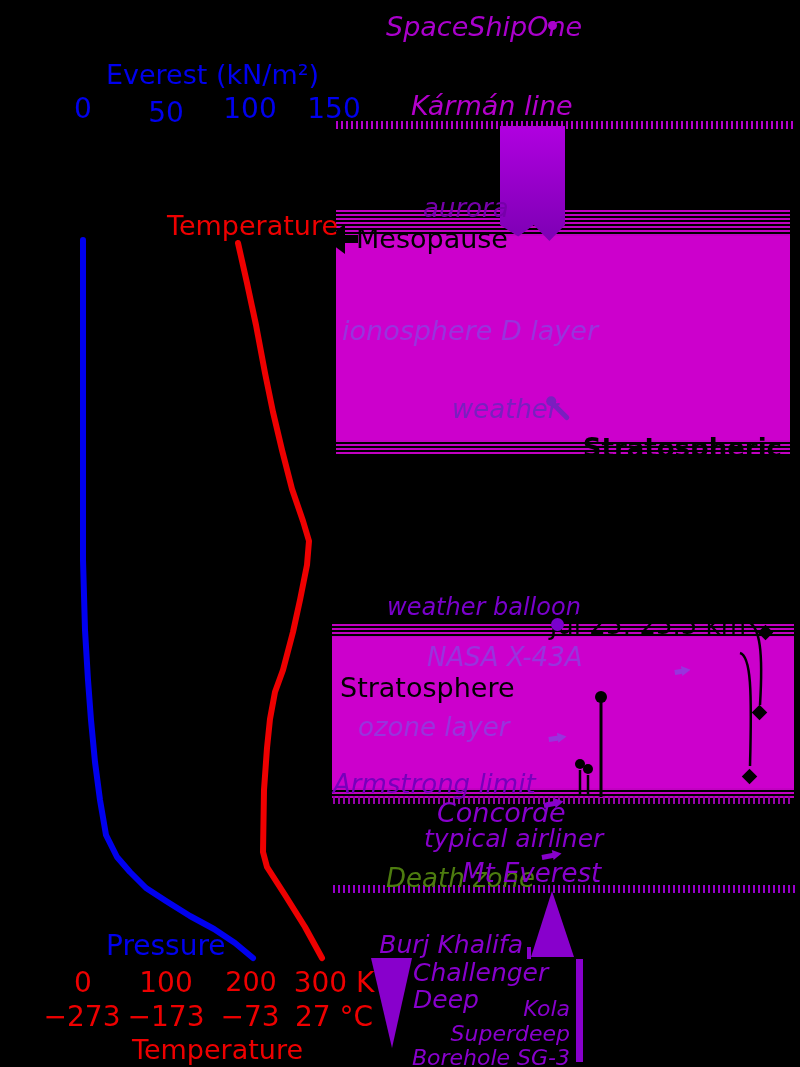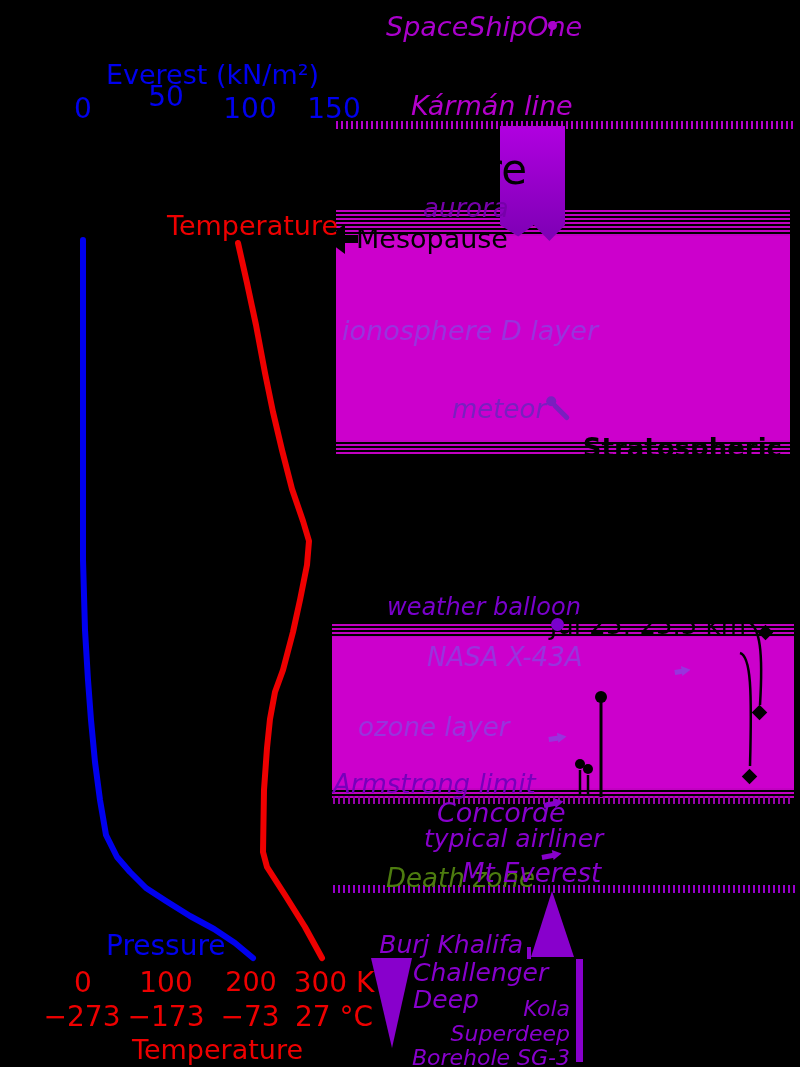--- a/index.html
+++ b/index.html
@@ -50,41 +50,40 @@
     <polyline fill="none" stroke-width="6" stroke-linejoin="round" stroke-linecap="round" points="238,243 247,283 256,325 265,373 273,412 282,450 292,489 303,521 309,541 307,565 300,600 293,632 283,670 275,692 270,719 267,748 264,790 263,852 267,867 285,895 305,927 322,958" stroke="#ee0000"></polyline>
     <path d="M746,621 C761,624 763,655 760,705" fill="none" stroke="#000" stroke-width="2.5"></path>
     <path d="M740,653 C751,656 752,690 750,766" fill="none" stroke="#000" stroke-width="2.5"></path>
     <line x1="601" y1="700" x2="601" y2="797" stroke="#000" stroke-width="3"></line>
     <line x1="580" y1="770" x2="580" y2="795" stroke="#000" stroke-width="2.5"></line>
     <line x1="588" y1="775" x2="588" y2="795" stroke="#000" stroke-width="2.5"></line>
   </svg>
 
   <div class="lbl ctr" style="left:105px;top:59px;width:215px;font-size:27px;color:#0000ee;">Everest (kN/m²)</div>
   <div class="lbl ctr" style="left:43px;top:92px;width:80px;font-size:28px;color:#0000ee;">0</div>
-  <div class="lbl ctr" style="left:126px;top:80px;width:80px;font-size:28px;color:#0000ee;">50</div>
+  <div class="lbl ctr" style="left:126px;top:96px;width:80px;font-size:28px;color:#0000ee;">50</div>
   <div class="lbl ctr" style="left:210px;top:92px;width:80px;font-size:28px;color:#0000ee;">100</div>
   <div class="lbl ctr" style="left:294px;top:92px;width:80px;font-size:28px;color:#0000ee;">150</div>
 
   <div class="lbl it" style="left:386px;top:11px;font-size:27px;color:#aa00cc;font-style:italic;">SpaceShipOne</div>
   <div class="dot" style="left:548px;top:21px;width:9px;height:9px;background:#aa00cc;"></div>
 
   <div class="lbl it" style="left:411px;top:90px;font-size:27px;color:#b400cc;">Kármán line</div>
 
-  <div class="lbl" style="right:273px;top:145px;font-size:42px;color:#000;">Thermosphere</div>
 
   <div class="lbl it" style="left:423px;top:193px;font-size:26px;color:#7700aa;">aurora</div>
 
   <div class="abs" style="left:325px;top:224px;width:0;height:0;z-index:4;
               border-top:15px solid transparent;border-bottom:15px solid transparent;border-right:20px solid #000;"></div>
   <div class="abs" style="left:341px;top:235px;width:17px;height:8px;background:#000;z-index:4;"></div>
   <div class="lbl" style="left:356px;top:223px;font-size:27px;color:#000;">Mesopause</div>
 
   <div class="lbl it" style="left:342px;top:315px;font-size:27px;color:#9933dd;">ionosphere D layer</div>
 
-  <div class="lbl it" style="left:452px;top:394px;font-size:26px;color:#7a1fbf;">meteor</div>
+  <div class="lbl it" style="left:452px;top:394px;font-size:26px;color:#7a1fbf;">weather</div>
   <div class="abs" style="left:543px;top:396px;width:32px;height:26px;z-index:4;transform:rotate(45deg);">
     <div style="position:absolute;left:0;top:8px;width:10px;height:10px;border-radius:50%;background:#7a1fbf;"></div>
     <div style="position:absolute;left:8px;top:10.5px;width:22px;height:5px;background:#7a1fbf;border-radius:3px;"></div>
   </div>
 
   <div class="lbl" style="right:18px;top:433px;font-size:26px;font-weight:bold;color:#000;">Stratospheric</div>
 
   <div class="lbl it" style="left:387px;top:593px;font-size:24px;color:#7a00cc;">weather balloon</div>
   <div class="dot" style="left:551px;top:618px;width:13px;height:13px;background:#7a00cc;"></div>
 
@@ -97,20 +96,21 @@
   <div class="dot" style="left:595px;top:691px;width:12px;height:12px;background:#000;"></div>
   <div class="dot" style="left:575px;top:759px;width:10px;height:10px;background:#000;"></div>
   <div class="dot" style="left:583px;top:764px;width:10px;height:10px;background:#000;"></div>
 
   <div class="lbl it" style="left:427px;top:642px;font-size:26px;color:#9933dd;">NASA X-43A</div>
   <div class="arrowicon" style="left:674px;top:667px;color:#9933dd;transform:rotate(-8deg);">
     <div class="bar" style="width:8px;"></div>
       <div class="head" style="left:7px;"></div>
   </div>
 
+  <div class="lbl" style="left:340px;top:672px;font-size:27px;color:#000;">Stratosphere</div>
 
   <div class="lbl it" style="left:358px;top:712px;font-size:26px;color:#9933dd;">ozone layer</div>
 
   <div class="arrowicon" style="left:548px;top:734px;color:#9933dd;transform:rotate(-8deg);">
     <div class="bar" style="width:10px;"></div>
       <div class="head" style="left:9px;"></div>
   </div>
 
   <div class="lbl it" style="left:333px;top:769px;font-size:26px;color:#7700bb;">Armstrong limit</div>
 

